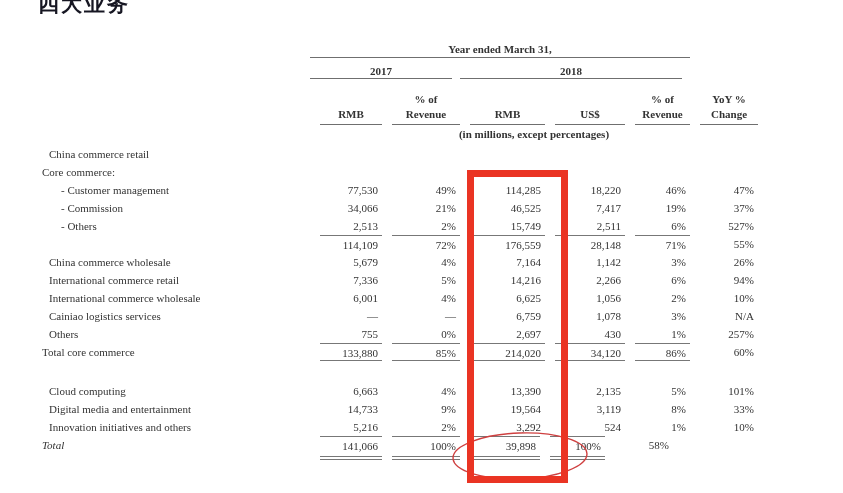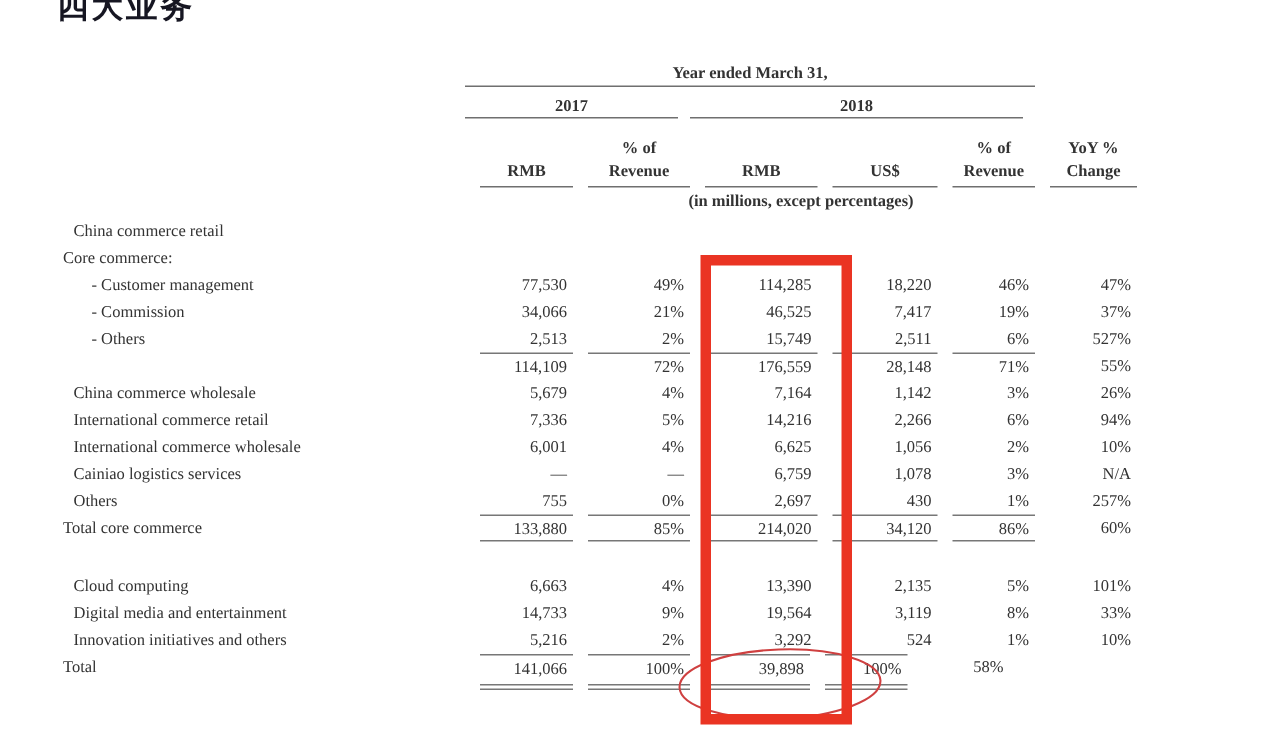--- a/index.html
+++ b/index.html
@@ -455,21 +455,21 @@
     <div class="cell c5 num">
             <div class="ln">1%</div>
           </div>
     <div class="cell c6 num">
             <div class="ln noline">10%</div>
           </div>
   </div>
 
   <div class="row grand">
     <div class="cell c0">
-            <span class="lbl" style="padding-left: 2px;">Total</span>
+            <span class="lbl" style="padding-left: 2px; font-style: italic;">Total</span>
           </div>
     <div class="cell c1 num">
             <div class="ln">141,066</div>
           </div>
     <div class="cell c2 num">
             <div class="ln">100%</div>
           </div>
     <div class="cell c4 num">
             <div class="ln">39,898</div>
           </div>

